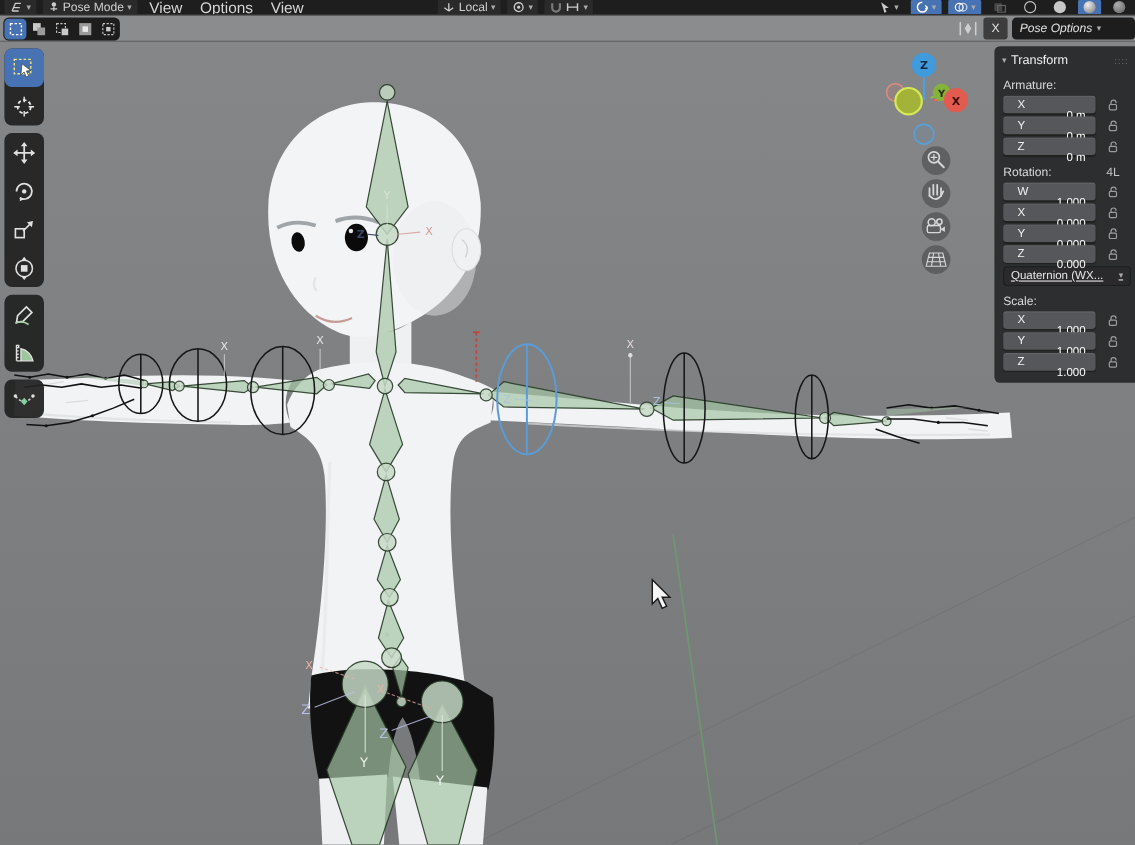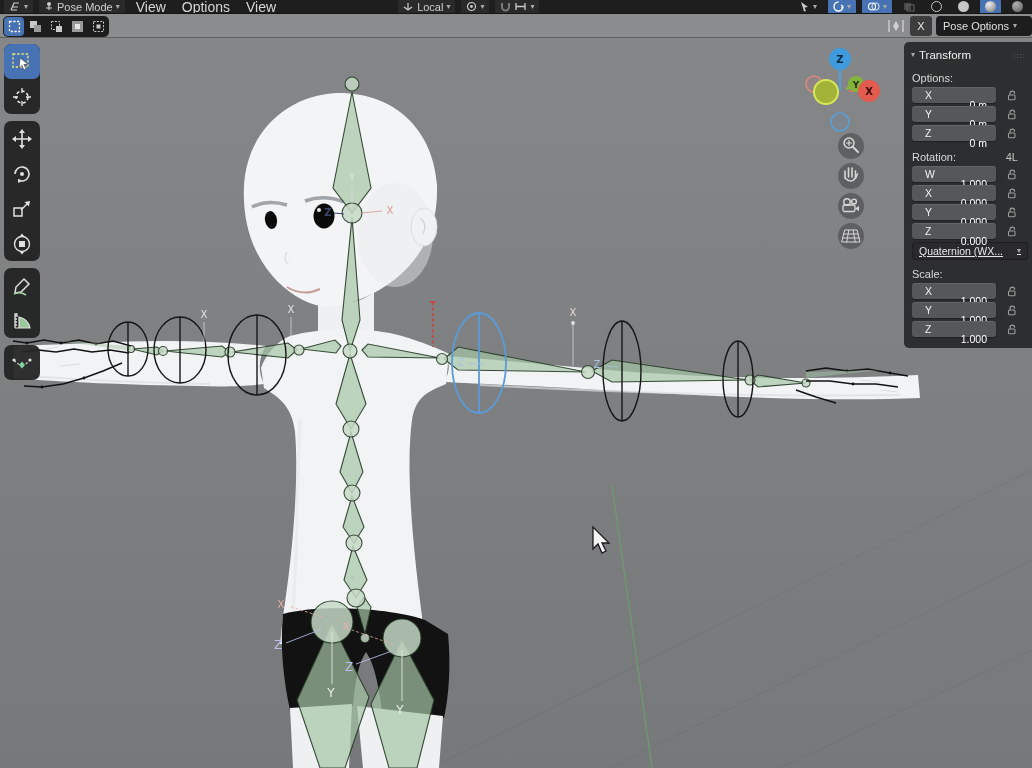--- a/index.html
+++ b/index.html
@@ -29,21 +29,21 @@
     border-top:1px solid #151515; border-bottom:1px solid #5f6062; z-index:5; overflow:hidden; }
   .selmodes { position:absolute; left:3px; top:2px; background:#1d1d1d; border-radius:5px;
     display:flex; gap:1px; padding:1px; }
   .selmode { width:20px; height:19px; border-radius:4px; display:flex; align-items:center; justify-content:center; }
   .selmode.active { background:#4772b3; }
   .tr-right { position:absolute; right:0; top:2px; display:flex; align-items:center; gap:4px; }
   .tr-pill { background:#1d1d1d; border-radius:4px; height:20px; display:flex; align-items:center;
     gap:4px; padding:0 7px; color:#e0e0e0; font-size:11px; }
   .tr-x { background:#3d3d3d; border-radius:3px; height:20px; min-width:22px; display:flex;
     align-items:center; justify-content:center; color:#e8e8e8; font-size:11px; }
-  .tr-pose { width:96px; }
+  .tr-pose { width:112px;font-style:italic; }
 
   
   .vp-text { position:absolute; left:60px; top:48px; z-index:3; text-shadow:0 1px 1px rgba(0,0,0,.45); }
   .vp-persp { font-size:11px; color:#d8d8d8; }
   .vp-active { font-size:11px; color:#dede46; margin-top:3px; }
 
   
   .ltoolbar { position:absolute; left:4px; top:44px; z-index:3; display:flex; flex-direction:column; gap:7px; }
   .lt-group { background:rgba(34,34,34,.94); border-radius:7px; display:flex; flex-direction:column; }
   .lt-btn { width:36px; height:35px; display:flex; align-items:center; justify-content:center; border-radius:7px; }
@@ -499,21 +499,21 @@
   </div>
 </div>
 
 <div class="npanel">
   <div class="np-header">
     <span class="chev">▾</span>
     <span>Transform</span>
     <span class="np-grip">::::</span>
   </div>
 
-  <div class="np-label">Options:</div>
+  <div class="np-label">Armature:</div>
   <div class="np-row">
     <div class="np-field">
       <span class="np-axis">X</span>
       <span class="np-val">0 m</span>
     </div>
     <span class="np-lock">
           <svg width="12" height="12">
             <path d="M4,6 V4.4 a2.3,2.3 0 0 1 4.6,0 v0.4" fill="none" stroke="#9c9c9c" stroke-width="1.1"></path>
             <rect x="2.5" y="6" width="6.5" height="4.8" rx="1" fill="none" stroke="#9c9c9c" stroke-width="1.1"></rect>
           </svg>

